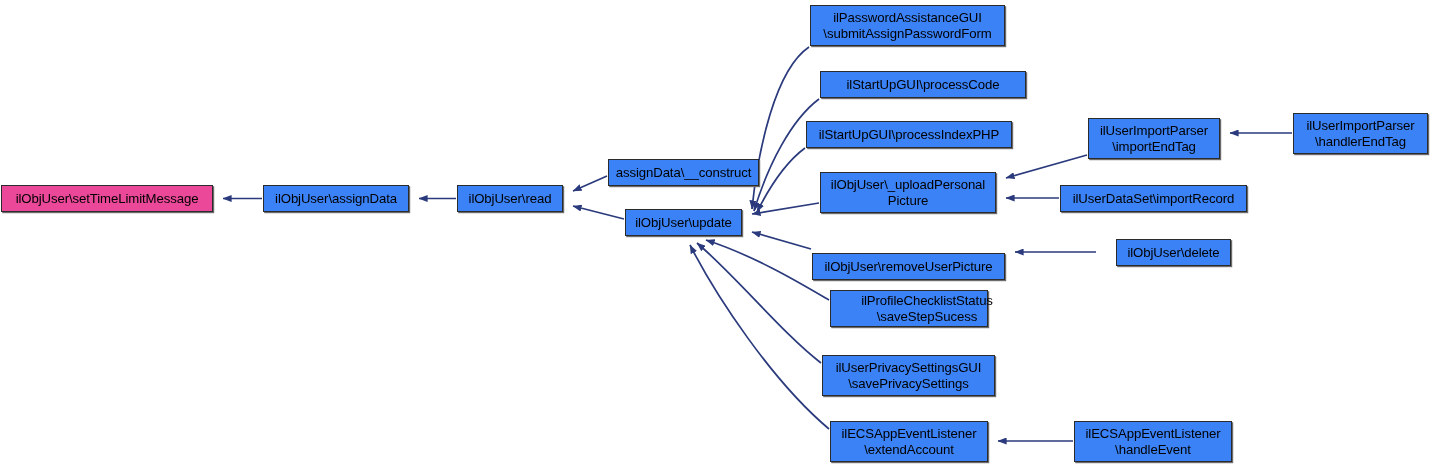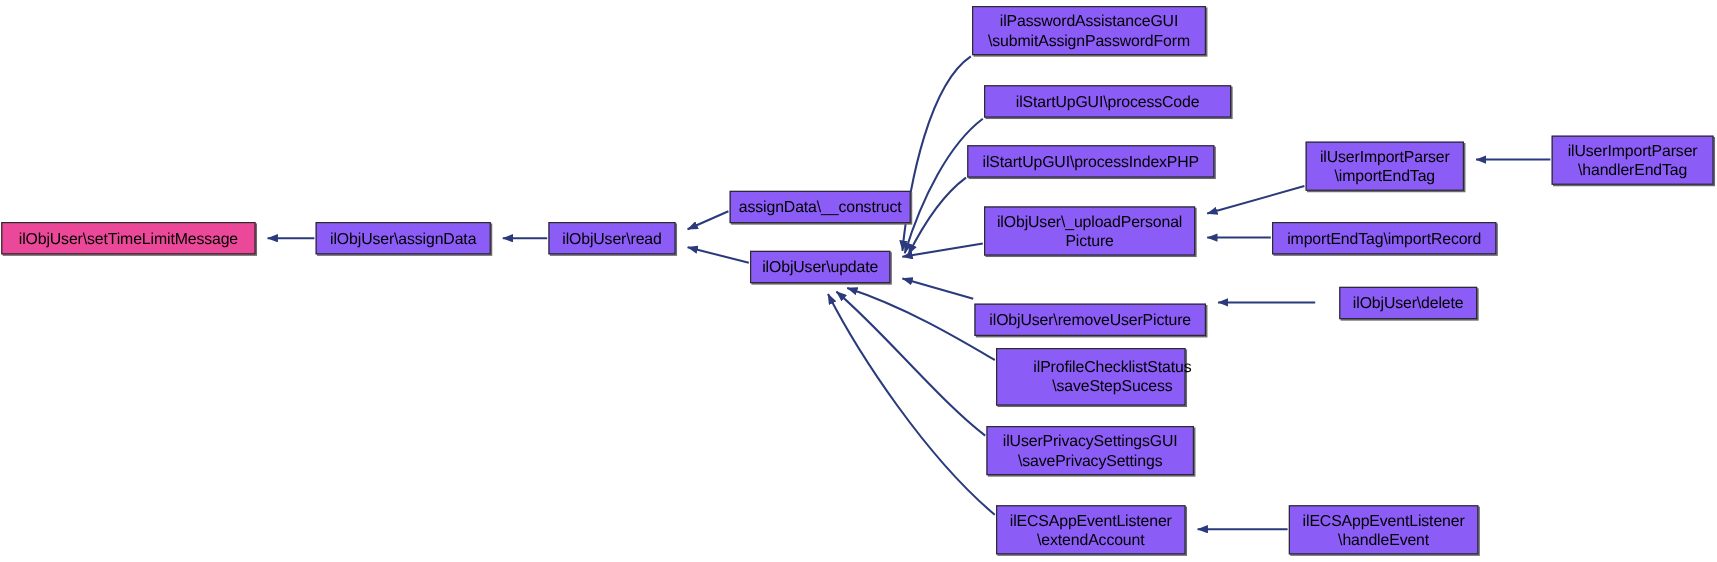--- a/index.html
+++ b/index.html
@@ -20,21 +20,21 @@
     left: 0;
     top: 0;
     width: 1431px;
     height: 468px;
     pointer-events: none;
   }
   .node {
     position: absolute;
     box-sizing: border-box;
     border: 1px solid #2b2b2b;
-    background: #8b5cf6;
+    background: #3b82f6;
     color: #000000;
     display: flex;
     align-items: center;
     justify-content: center;
     text-align: center;
     font-size: 13.2px;
     line-height: 16px;
     letter-spacing: -0.1px;
     white-space: pre-line;
     box-shadow: 1.2px 1.2px 0 0 #6b6b6b;
@@ -108,33 +108,33 @@
 
   <div class="node" style="left:820px;top:71px;width:206px;height:27px;">ilStartUpGUI\processCode</div>
 
   <div class="node" style="left:806px;top:121px;width:206px;height:27px;">ilStartUpGUI\processIndexPHP</div>
 
   <div class="node" style="left:820px;top:172px;width:176px;height:41px;">ilObjUser\_uploadPersonal
 Picture</div>
 
   <div class="node" style="left:812px;top:253px;width:193px;height:27px;">ilObjUser\removeUserPicture</div>
 
-  <div class="node" style="left:830px;top:290px;width:158px;height:48px;padding-left:36px;">ilProfileChecklistStatus
+  <div class="node" style="left:830px;top:290px;width:158px;height:37px;padding-left:36px;">ilProfileChecklistStatus
 \saveStepSucess</div>
 
   <div class="node" style="left:822px;top:355px;width:173px;height:41px;">ilUserPrivacySettingsGUI
 \savePrivacySettings</div>
 
   <div class="node" style="left:830px;top:421px;width:158px;height:41px;">ilECSAppEventListener
 \extendAccount</div>
 
   <div class="node" style="left:1088px;top:118px;width:132px;height:41px;">ilUserImportParser
 \importEndTag</div>
 
-  <div class="node" style="left:1060px;top:185px;width:187px;height:27px;">importEndTag\importRecord</div>
+  <div class="node" style="left:1060px;top:185px;width:187px;height:27px;">ilUserDataSet\importRecord</div>
 
   <div class="node" style="left:1097px;top:239px;width:115px;height:27px;margin-left:19px;">ilObjUser\delete</div>
 
   <div class="node" style="left:1293px;top:113px;width:135px;height:41px;">ilUserImportParser
 \handlerEndTag</div>
 
   <div class="node" style="left:1074px;top:421px;width:158px;height:41px;">ilECSAppEventListener
 \handleEvent</div>
 
 </div>

